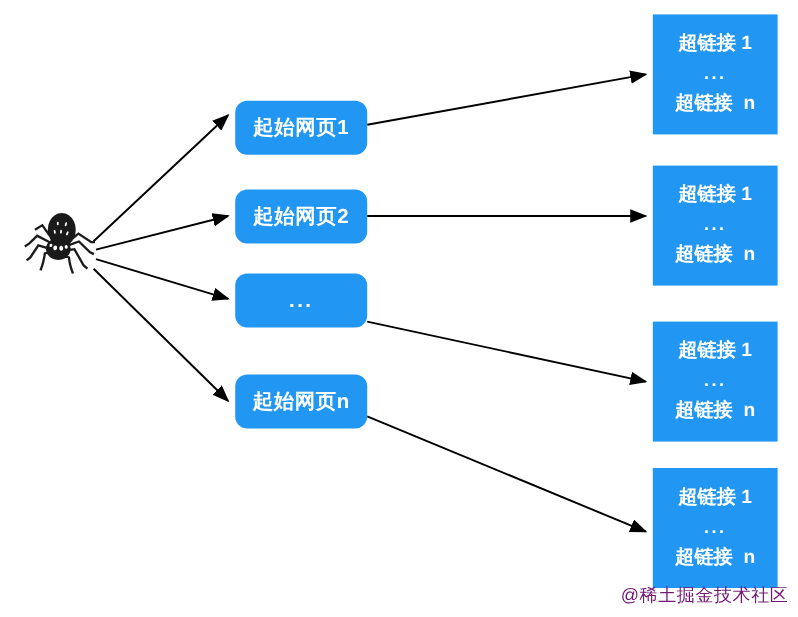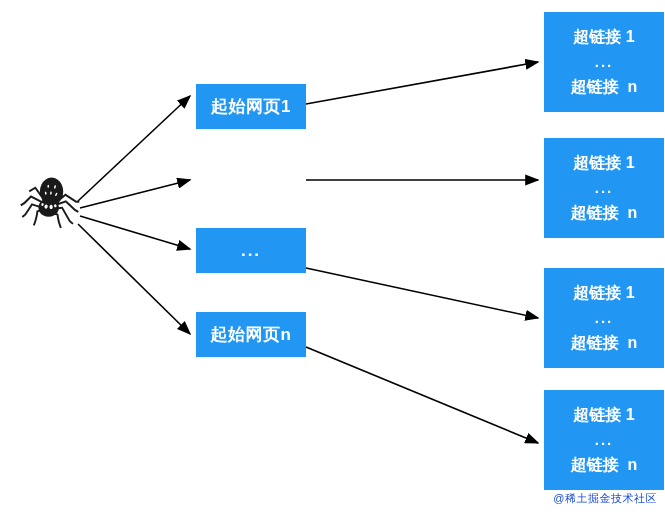--- a/index.html
+++ b/index.html
@@ -48,23 +48,24 @@
     align-items: center;
     justify-content: center;
     font-weight: bold;
     box-sizing: border-box;
   }
   .seed-node {
     width: 110px;
     height: 45px;
     font-size: 17px;
     letter-spacing: 0.5px;
+    border-radius: 10px;
   }
   .link-node {
-    width: 120px;
+    width: 104px;
     height: 100px;
     font-size: 16px;
     padding: 8px 0;
     justify-content: space-evenly;
   }
   .link-node .line {
     white-space: pre;
     line-height: 1.15;
   }
   .link-node .dots {
@@ -74,22 +75,22 @@
   }
   .seed-node .dots {
     font-size: 17px;
     letter-spacing: 2px;
     font-weight: bold;
   }
   .watermark {
     position: absolute;
     right: 8px;
     bottom: 8px;
-    font-size: 11px;
-    color: #1d4ed8;
+    font-size: 15px;
+    color: #701a75;
     letter-spacing: 0.5px;
     user-select: none;
   }
 </style>
 </head>
 <body>
 
 <div id="canvas">
 
   <svg class="arrow-layer" viewBox="0 0 665 514" width="665" height="514" xmlns="http://www.w3.org/2000/svg">
@@ -113,20 +114,23 @@
       <line x1="306" y1="347" x2="538" y2="443" stroke="#000000" stroke-width="1.6" marker-end="url(#arrowhead)"></line>
     </g>
   </svg>
 
   <div class="spider">🕷</div>
 
   <div class="node seed-node" style="left:196px; top:84px;">
     <span>起始网页1</span>
   </div>
 
+  <div class="node seed-node" style="left:196px; top:158px;">
+    <span>起始网页2</span>
+  </div>
 
   <div class="node seed-node" style="left:196px; top:228px;">
     <span class="dots">...</span>
   </div>
 
   <div class="node seed-node" style="left:196px; top:312px;text-align:right;">
     <span>起始网页n</span>
   </div>
 
   <div class="node link-node" style="left:544px; top:12px;">

